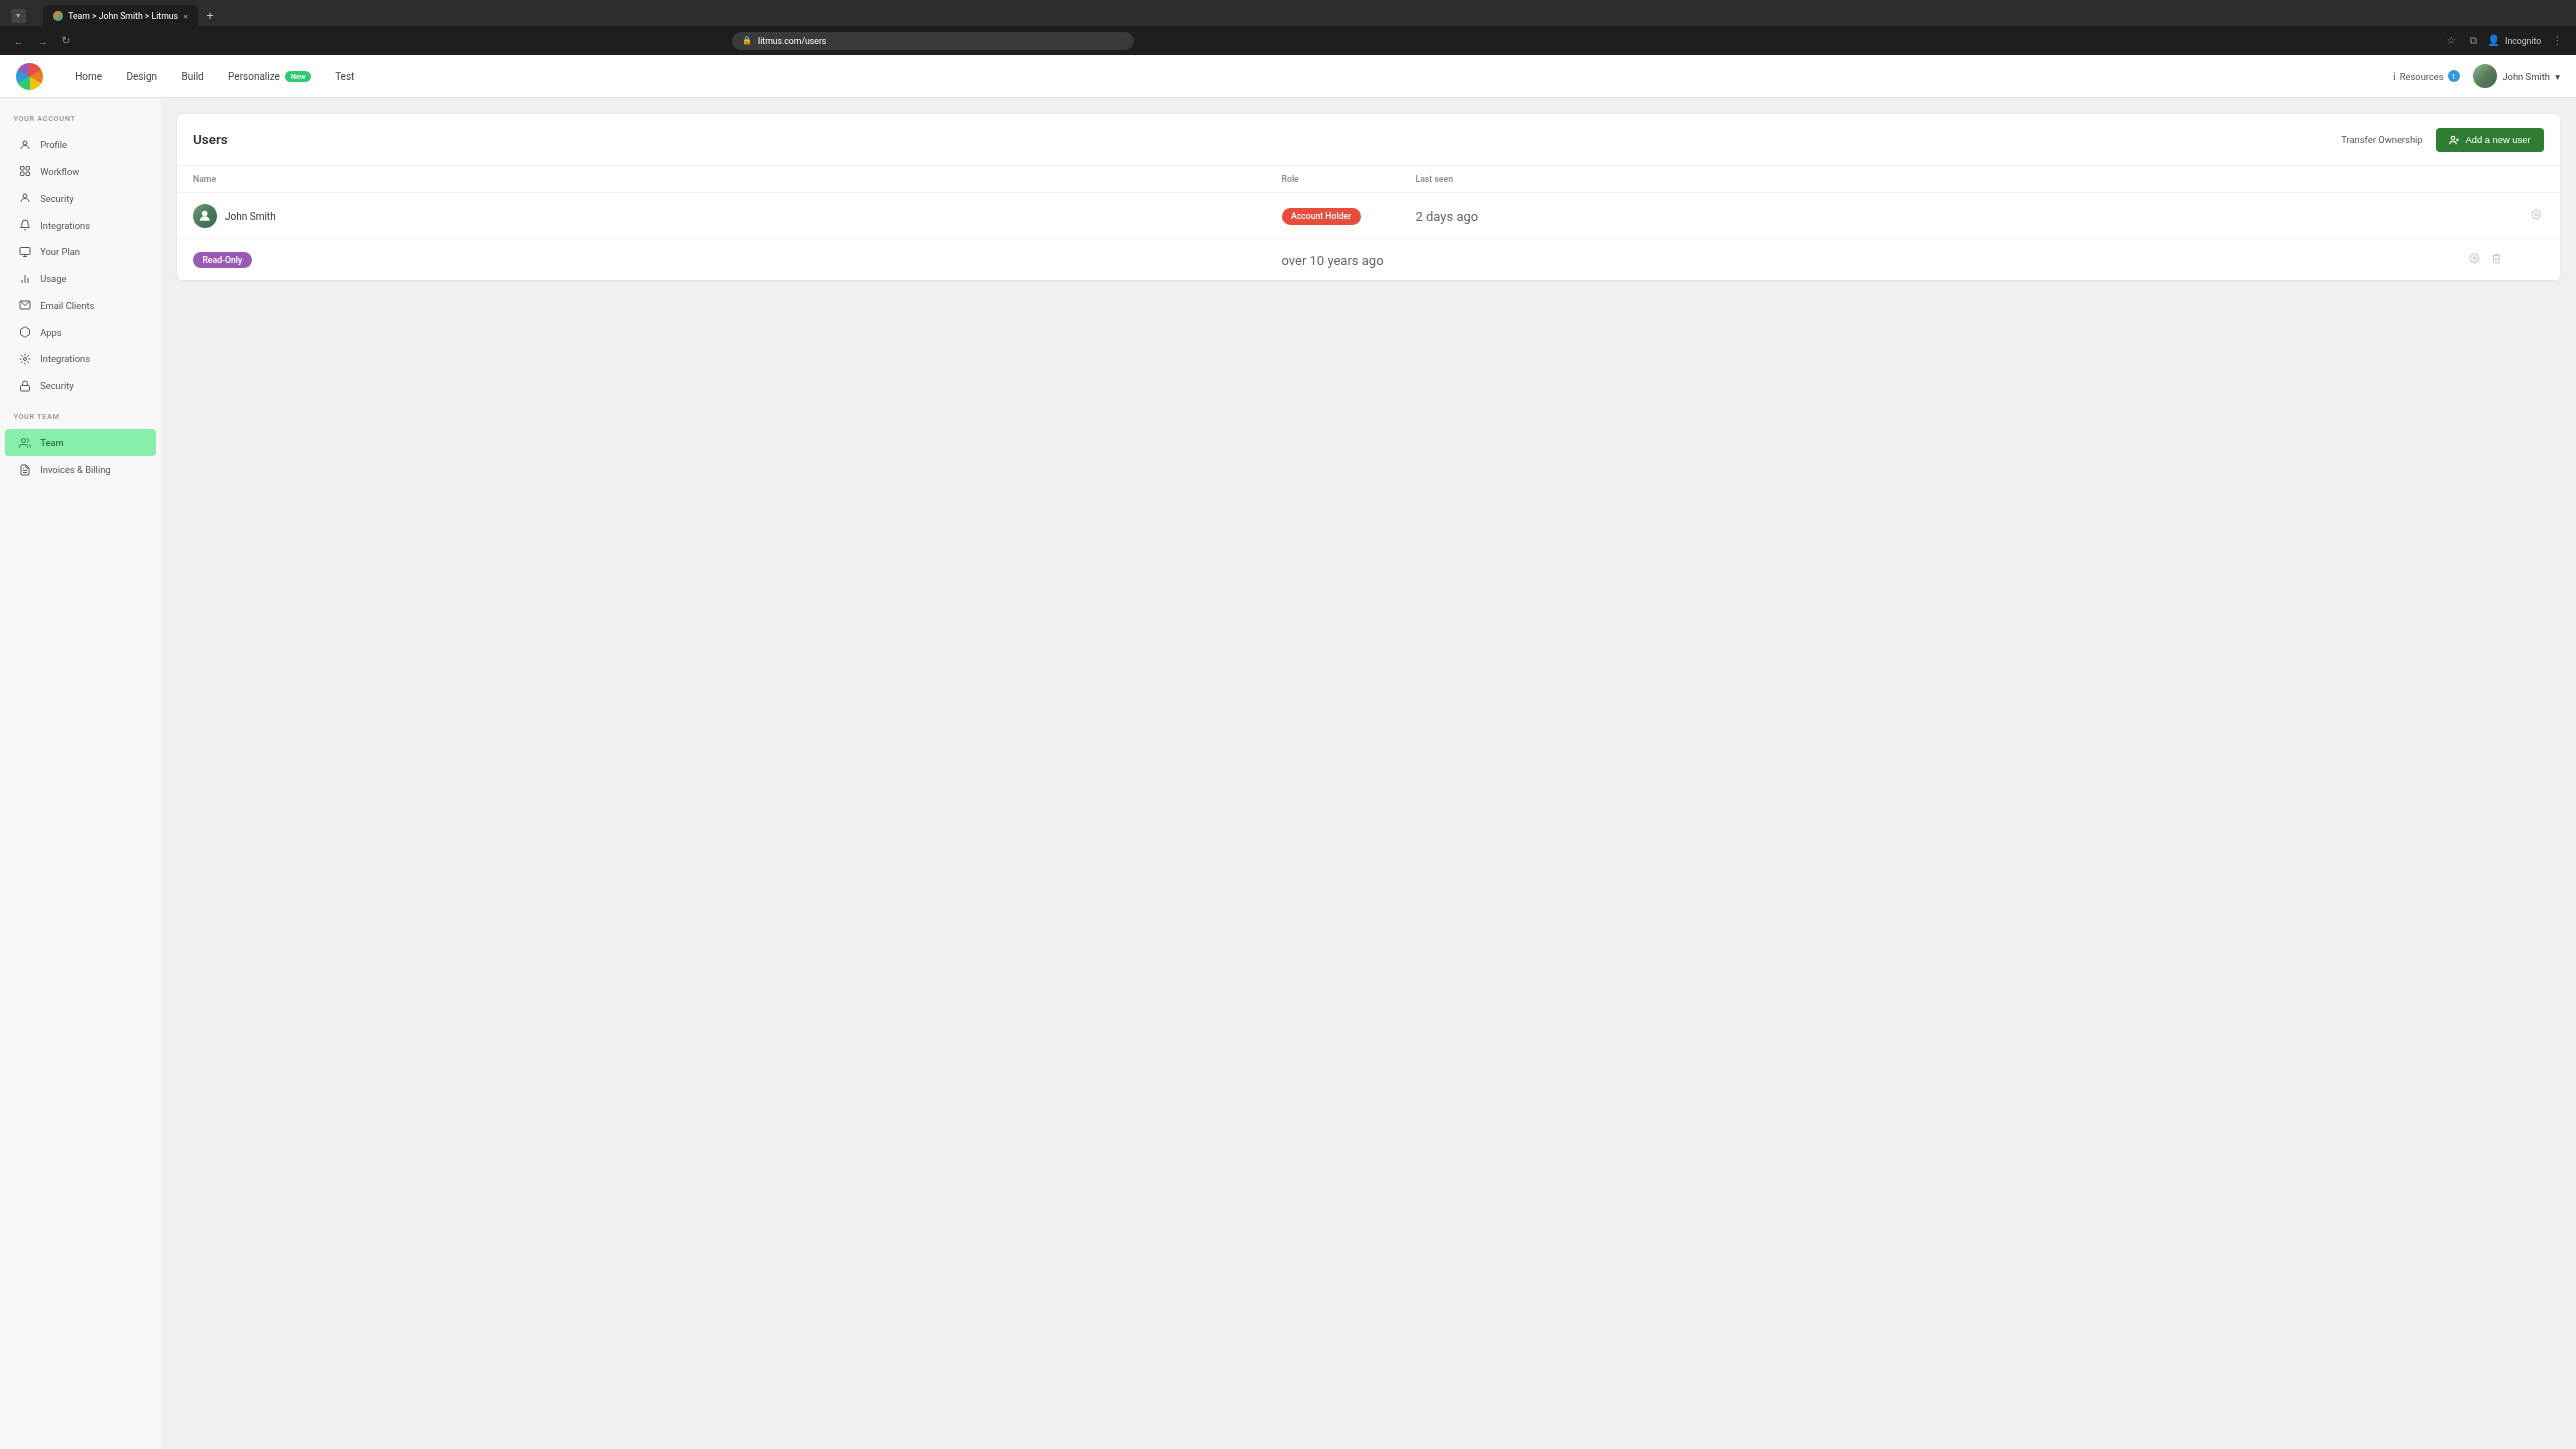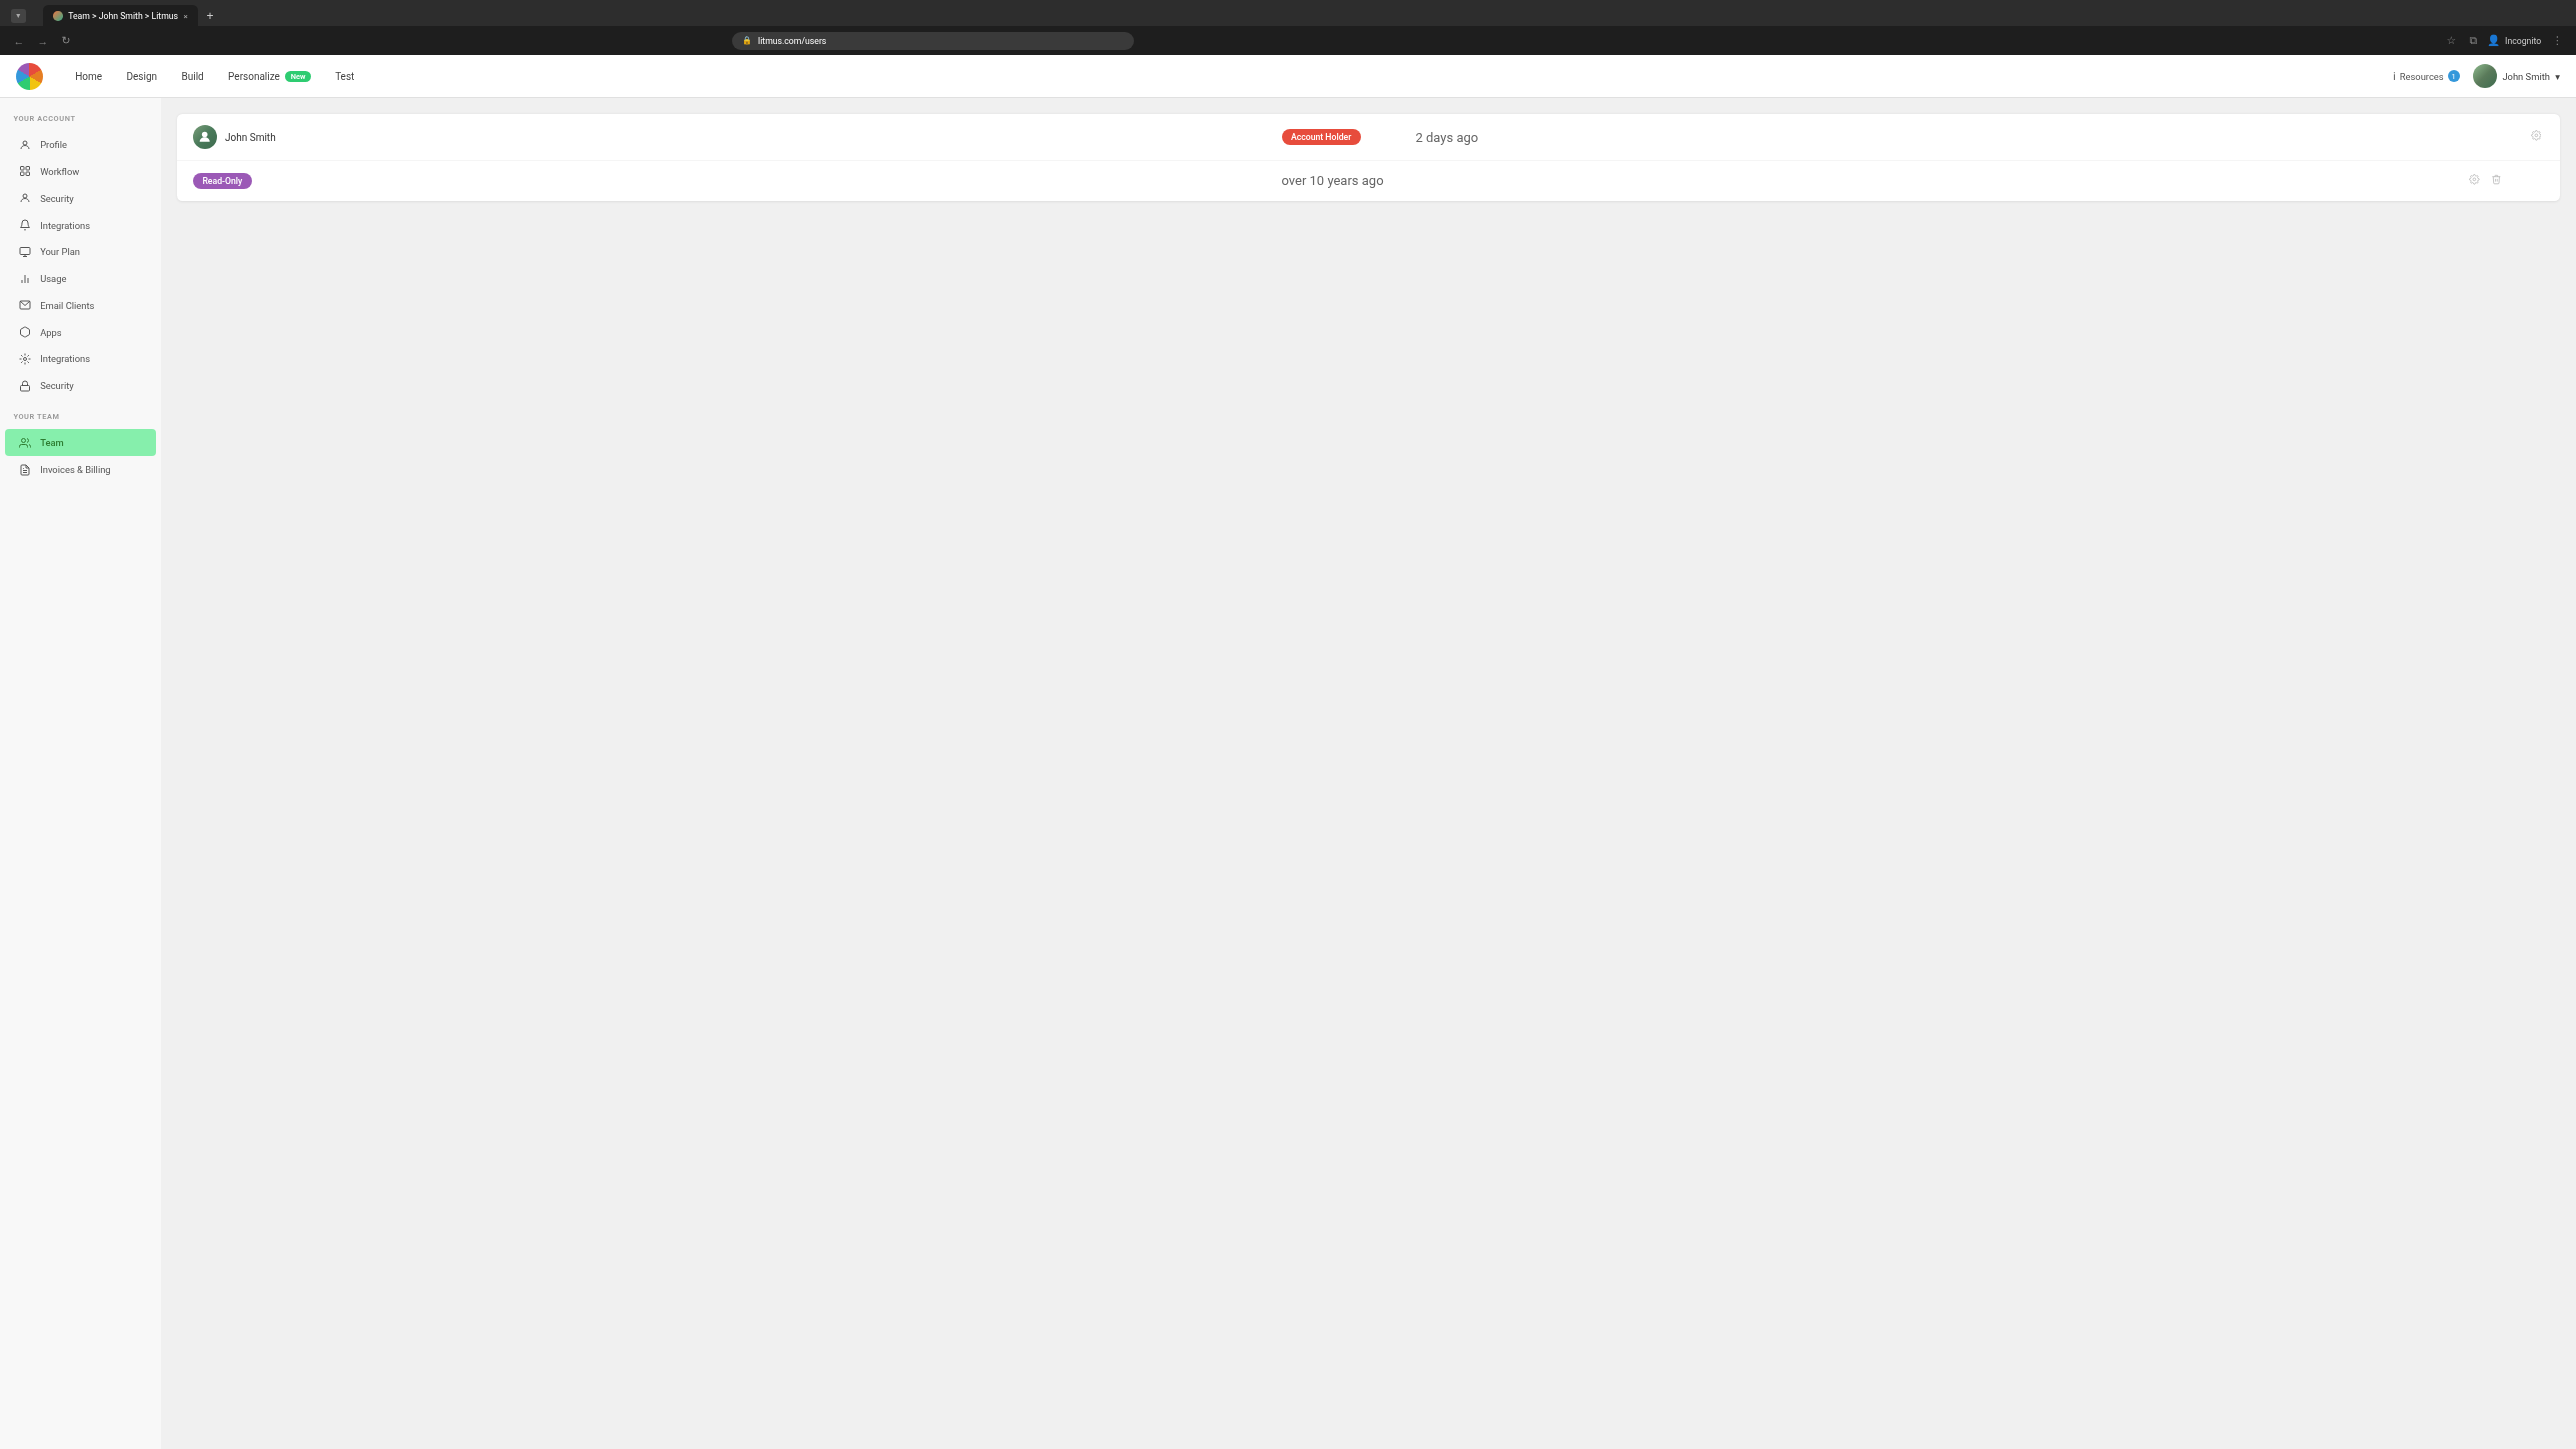--- a/index.html
+++ b/index.html
@@ -258,21 +258,42 @@
             <polyline points="10,9 9,9 8,9"></polyline>
           </svg>
       </span>
       <span>Invoices &amp; Billing</span>
     </div>
   </aside>
 
   <main class="content">
     <div class="users-panel">
 
-
+      <div class="panel-header">
+        <h1 class="panel-title">Users</h1>
+        <div class="panel-actions">
+          <a class="transfer-btn">Transfer Ownership</a>
+          <button class="add-user-btn">
+            <svg width="10.7" height="10.7" viewBox="0 0 24 24" fill="none" stroke="currentColor" stroke-width="2.5">
+                <path d="M16 21v-2a4 4 0 0 0-4-4H6a4 4 0 0 0-4 4v2"></path>
+                <circle cx="9" cy="7" r="4"></circle>
+                <line x1="19" y1="8" x2="19" y2="14"></line>
+                <line x1="22" y1="11" x2="16" y2="11"></line>
+              </svg>
+            <span>Add a new user</span>
+          </button>
+        </div>
+      </div>
+
+      <div class="table-header">
+        <div class="table-col-label">Name</div>
+        <div class="table-col-label">Role</div>
+        <div class="table-col-label">Last seen</div>
+        <div></div>
+      </div>
 
       <div class="table-row">
         <div class="user-name-cell">
           <div class="user-avatar-sm" style="background: linear-gradient(135deg, #7a9e7a, #4a7a5a, #3d6b4f);">
             <svg width="13.4" height="13.4" viewBox="0 0 24 24" fill="white">
                 <circle cx="12" cy="8" r="5"></circle>
                 <path d="M3 21c0-4.5 4-8 9-8s9 3.5 9 8"></path>
               </svg>
           </div>
           <span>John Smith</span>

